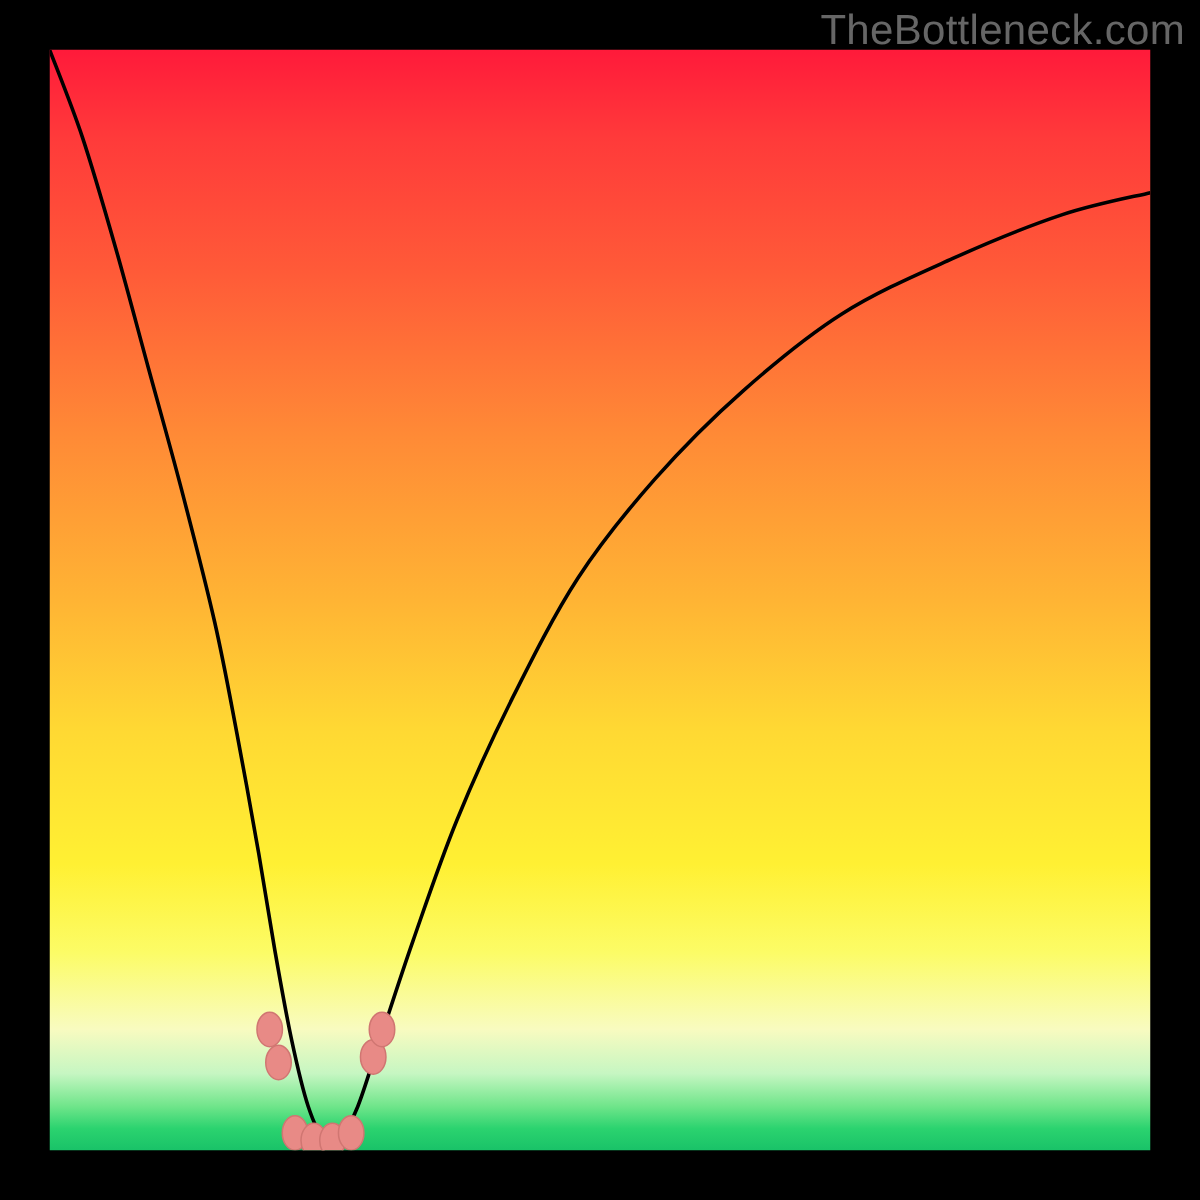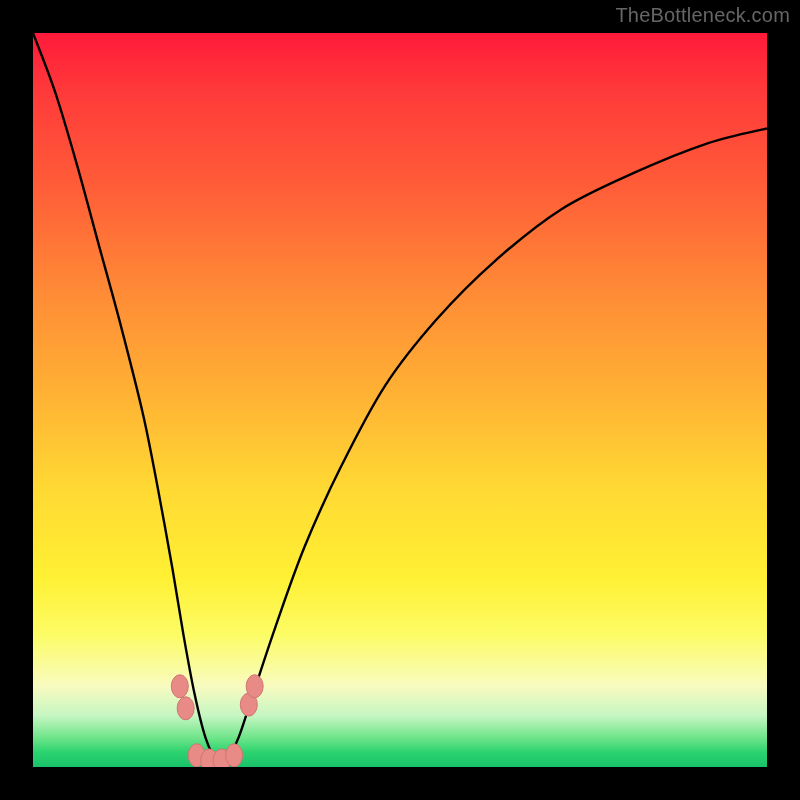--- a/index.html
+++ b/index.html
@@ -15,21 +15,21 @@
     position: relative;
     width: 800px;
     height: 800px;
     background: #000;
   }
   .watermark {
     position: absolute;
     top: 4px;
     right: 10px;
     color: #666;
-    font-size: 20px;
+    font-size: 28px;
     font-weight: 500;
     letter-spacing: 0.2px;
     z-index: 10;
   }
   .plot-area {
     position: absolute;
     left: 33px;
     top: 33px;
     width: 734px;
     height: 734px;

